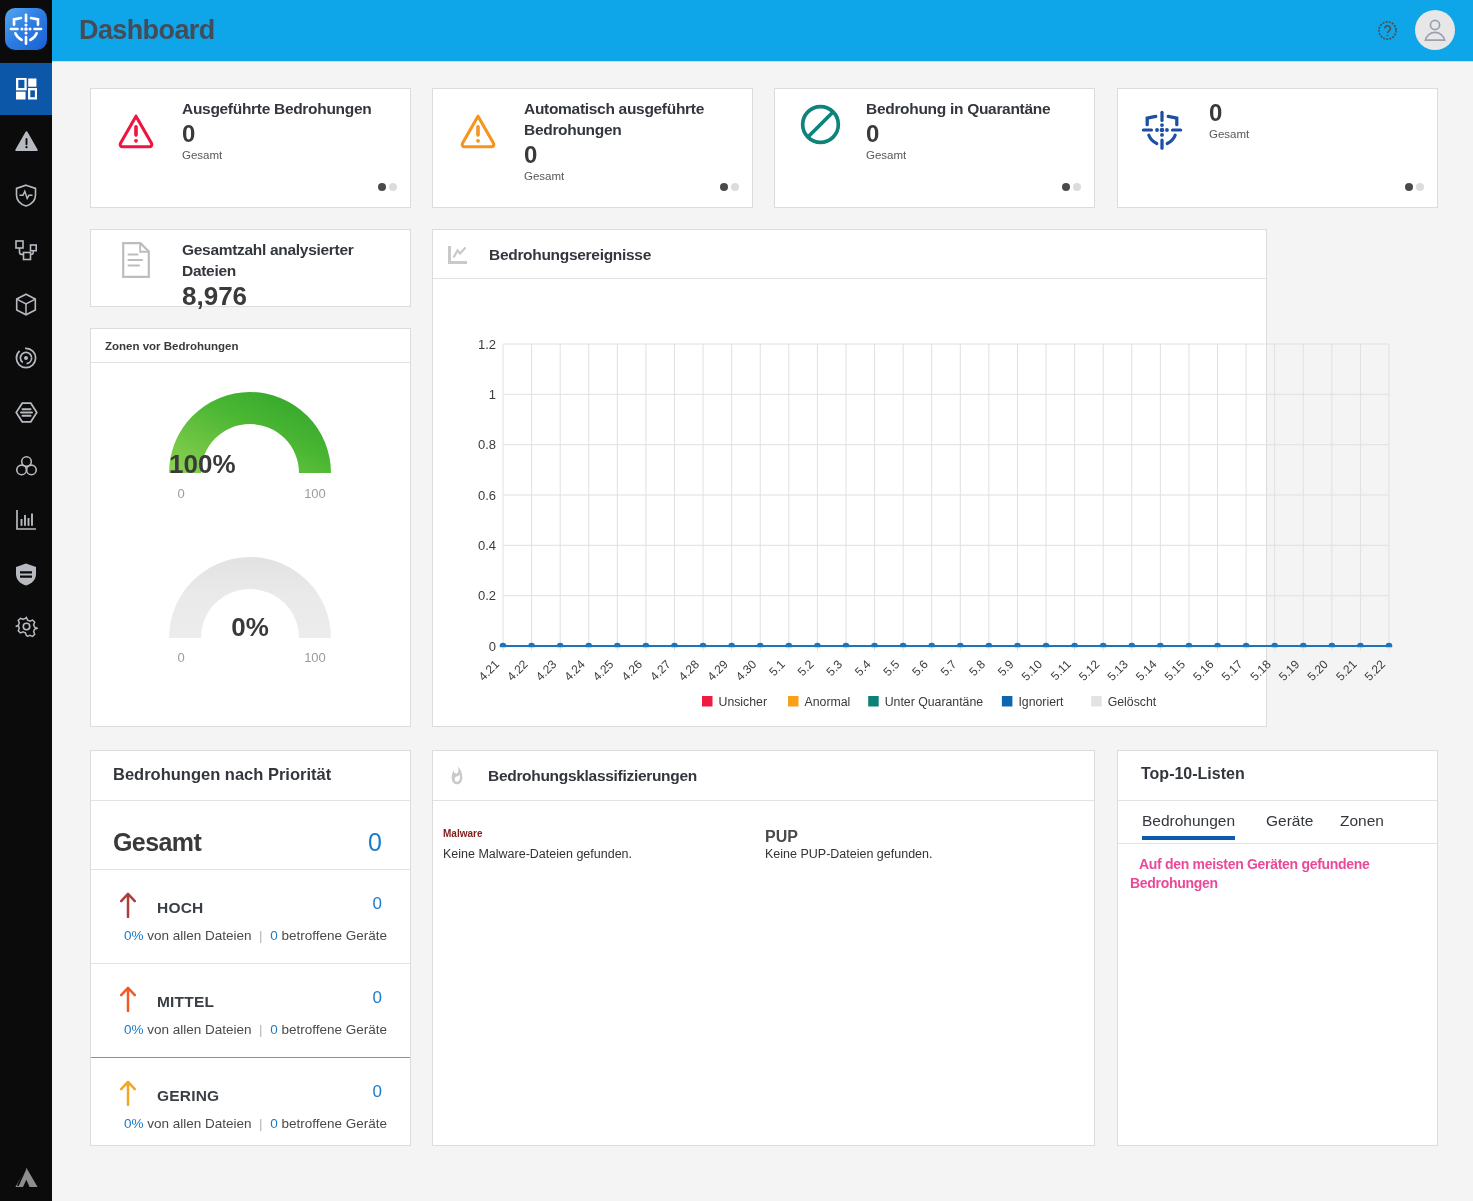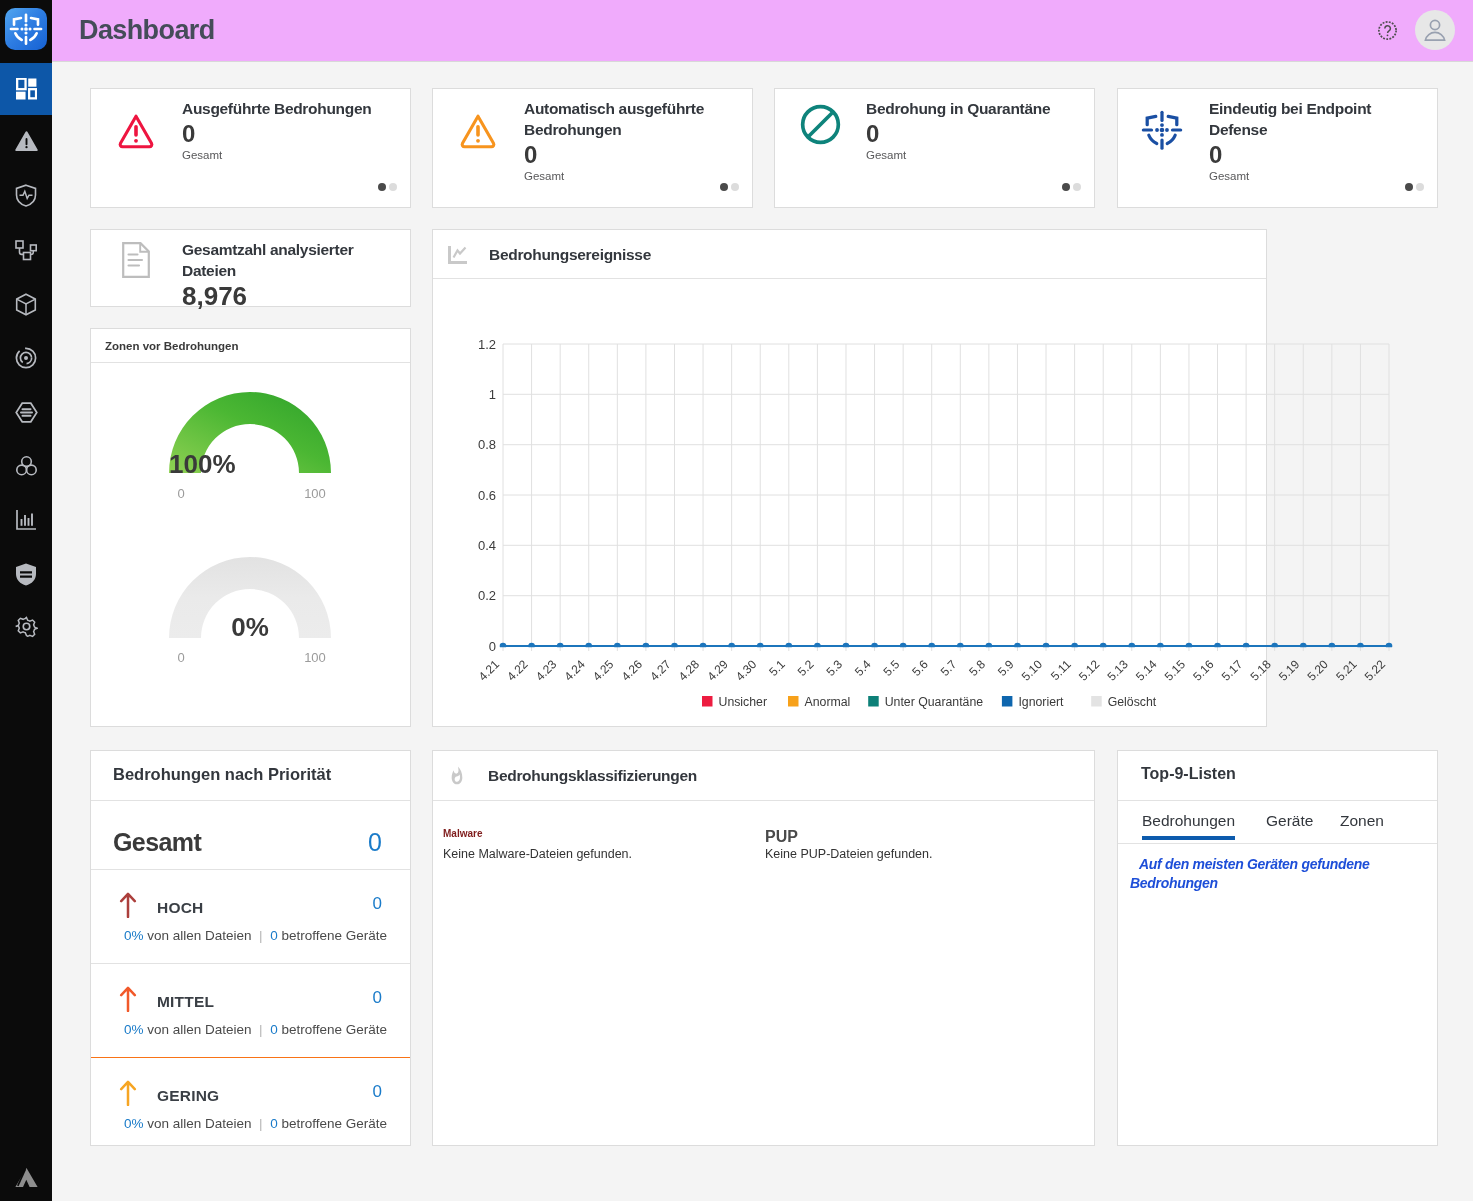--- a/index.html
+++ b/index.html
@@ -7,21 +7,21 @@
   html,body { width:1473px; height:1201px; overflow:hidden; }
   body { font-family:"Liberation Sans", sans-serif; background:#f4f4f4; position:relative; }
   .abs { position:absolute; }
   
   #sidebar { position:absolute; left:0; top:0; width:52px; height:1201px; background:#0b0b0b; z-index:5; }
   #logoTile { position:absolute; left:5px; top:8px; width:42px; height:42px; border-radius:10px;
     background:linear-gradient(135deg,#52a7f0 0%,#2e7de2 48%,#1661d3 100%); display:flex; align-items:center; justify-content:center; }
   .navActive { position:absolute; left:0; top:63px; width:52px; height:52px; background:#0d57a8; display:flex; align-items:center; justify-content:center; }
   .navIcon { position:absolute; left:0; width:52px; height:36px; display:flex; align-items:center; justify-content:center; color:#b7bac0; }
   
-  #topbar { position:absolute; left:52px; top:0; width:1421px; height:62px; background:#f0abfc; border-bottom:1px solid #d8d8d8; }
+  #topbar { position:absolute; left:52px; top:0; width:1421px; height:62px; background:#0ea5e9; border-bottom:1px solid #d8d8d8; }
   #pageTitle { position:absolute; left:27px; top:15px; font-size:27px; font-weight:bold; letter-spacing:-0.6px; color:#454c59; }
   #helpIcon { position:absolute; left:1326px; top:21px; width:19px; height:19px; color:#4d4d4d; }
   #avatar { position:absolute; left:1363px; top:10px; width:40px; height:40px; border-radius:50%; background:#e7e7e7; display:flex; align-items:center; justify-content:center; color:#99a1b0; }
   
   .card { position:absolute; background:#fff; border:1px solid #dcdcdc; }
   .kpi-icon { position:absolute; left:26px; top:23px; width:38px; height:38px; }
   .kpi-body { position:absolute; left:91px; top:9px; width:218px; }
   .kpi-title { font-size:15.5px; font-weight:bold; color:#33373d; line-height:21px; letter-spacing:-0.3px; }
   .kpi-val { font-size:24px; font-weight:bold; color:#3a3a3a; line-height:26px; margin-top:2px; }
   .kpi-sub { font-size:11.5px; color:#58585a; line-height:15px; margin-top:1px; }
@@ -229,21 +229,20 @@
         <g fill="#1a4fa3" stroke="none">
           <circle cx="22" cy="16.8" r="2"></circle>
           <circle cx="22" cy="22" r="2.4"></circle>
           <circle cx="22" cy="27.2" r="2"></circle>
           <circle cx="16.8" cy="22" r="2"></circle>
           <circle cx="27.2" cy="22" r="2"></circle>
         </g>
       </svg>
     </div>
     <div class="kpi-body">
-      <div class="kpi-title">Eindeutig bei Endpoint Defense</div>
       <div class="kpi-val">0</div>
       <div class="kpi-sub">Gesamt</div>
     </div>
     <div class="dots"><i class="dot-dark"></i><i class="dot-light"></i></div>
   </div>
 
   <div class="card" id="cardE" style="left:90px; top:229px; width:321px; height:78px;">
     <div class="kpi-icon" style="left:31px; top:12px; width:28px; height:36px;">
       <svg width="28" height="36" viewBox="0 0 28 36" fill="none" stroke="#bdbdbd" stroke-width="2.2">
         <path d="M1.2 1.2 H18.5 L26.8 9.5 V34.8 H1.2 Z"></path>
@@ -472,21 +471,21 @@
       <div class="abs" style="left:55px; top:16px; font-size:15.5px; font-weight:bold; letter-spacing:-0.3px; color:#33373d;">Bedrohungsklassifizierungen</div>
     </div>
     <div style="position:relative;">
       <div class="abs" style="left:10px; top:27px; font-size:10px; font-weight:bold; color:#7f1d1d;">Malware</div>
       <div class="abs" style="left:10px; top:46px; font-size:12.5px; color:#333;">Keine Malware-Dateien gefunden.</div>
       <div class="abs" style="left:332px; top:27px; font-size:16px; font-weight:bold; color:#4a4a4a;">PUP</div>
       <div class="abs" style="left:332px; top:46px; font-size:12.5px; color:#333;">Keine PUP-Dateien gefunden.</div>
     </div>
   </div>
   <div class="card" id="cardTop10" style="left:1117px; top:750px; width:321px; height:396px;">
-    <div style="height:50px; border-bottom:1px solid #e2e2e2; padding:14px 0 0 23px; font-size:16px; font-weight:bold; color:#33373d;">Top-9-Listen</div>
+    <div style="height:50px; border-bottom:1px solid #e2e2e2; padding:14px 0 0 23px; font-size:16px; font-weight:bold; color:#33373d;">Top-10-Listen</div>
     <div style="height:43px; border-bottom:1px solid #e2e2e2; position:relative;">
       <div class="abs" style="left:24px; top:11px; font-size:15.5px; color:#33373d;">Bedrohungen</div>
       <div class="abs" style="left:24px; top:35px; width:93px; height:4px; background:#0d5bad;"></div>
       <div class="abs" style="left:148px; top:11px; font-size:15.5px; color:#33373d;">Geräte</div>
       <div class="abs" style="left:222px; top:11px; font-size:15.5px; color:#33373d;">Zonen</div>
     </div>
-    <div style="padding:11px 14px 0 12px; font-size:14px; letter-spacing:-0.3px; font-weight:bold; color:#1d4ed8; line-height:18.5px;font-style:italic;"><span style="padding-left:9px;">Auf den meisten Geräten gefundene</span><br>Bedrohungen</div>
+    <div style="padding:11px 14px 0 12px; font-size:14px; letter-spacing:-0.3px; font-weight:bold; color:#ec4899; line-height:18.5px;"><span style="padding-left:9px;">Auf den meisten Geräten gefundene</span><br>Bedrohungen</div>
   </div>
 
 </body></html>

